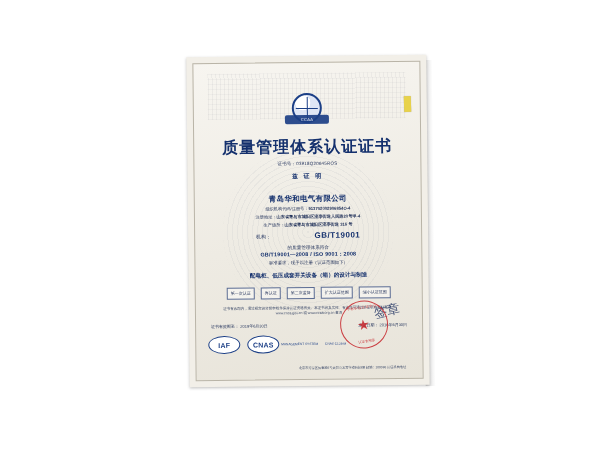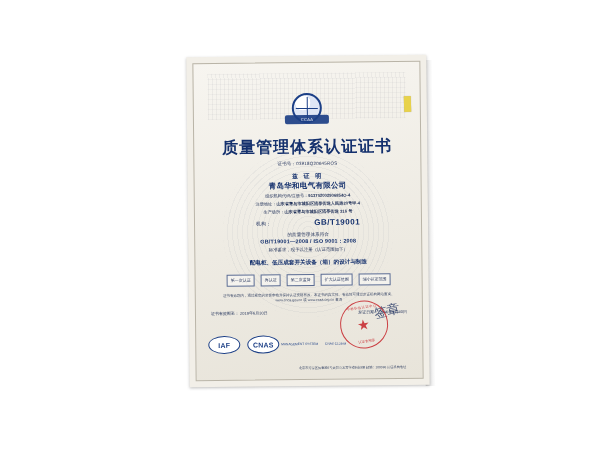--- a/index.html
+++ b/index.html
@@ -142,21 +142,21 @@
 
   .section-label {
     margin-top: 6px;
     font-size: 6px;
     font-weight: bold;
     color: #14306d;
     letter-spacing: 2px;
   }
 
   .company {
-    margin-top: 0;
+    margin-top: 13px;
     font-size: 7.5px;
     font-weight: bold;
     color: #14306d;
     letter-spacing: .3px;
   }
 
   .field {
     margin-top: 2px;
     font-size: 4.2px;
     color: #24345c;

